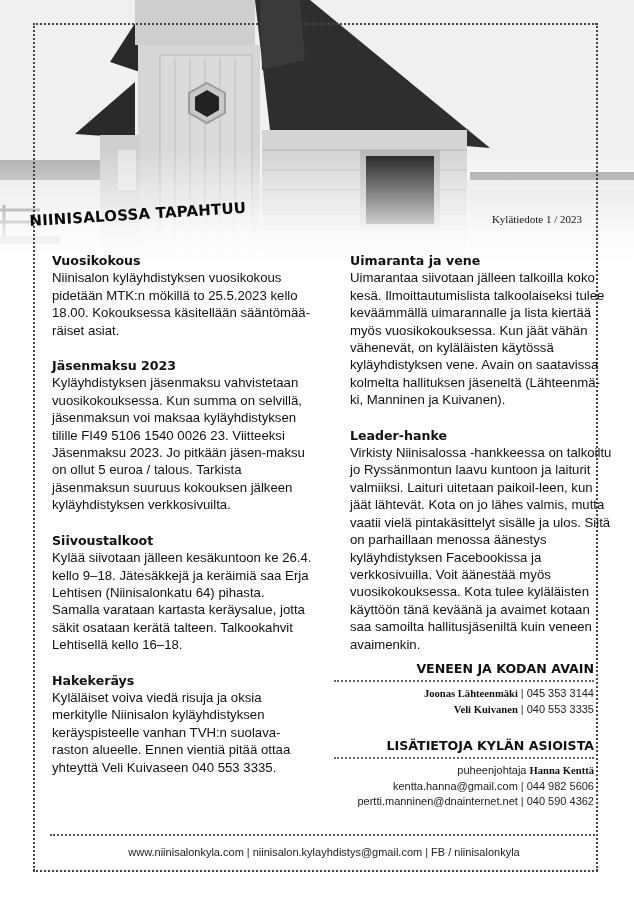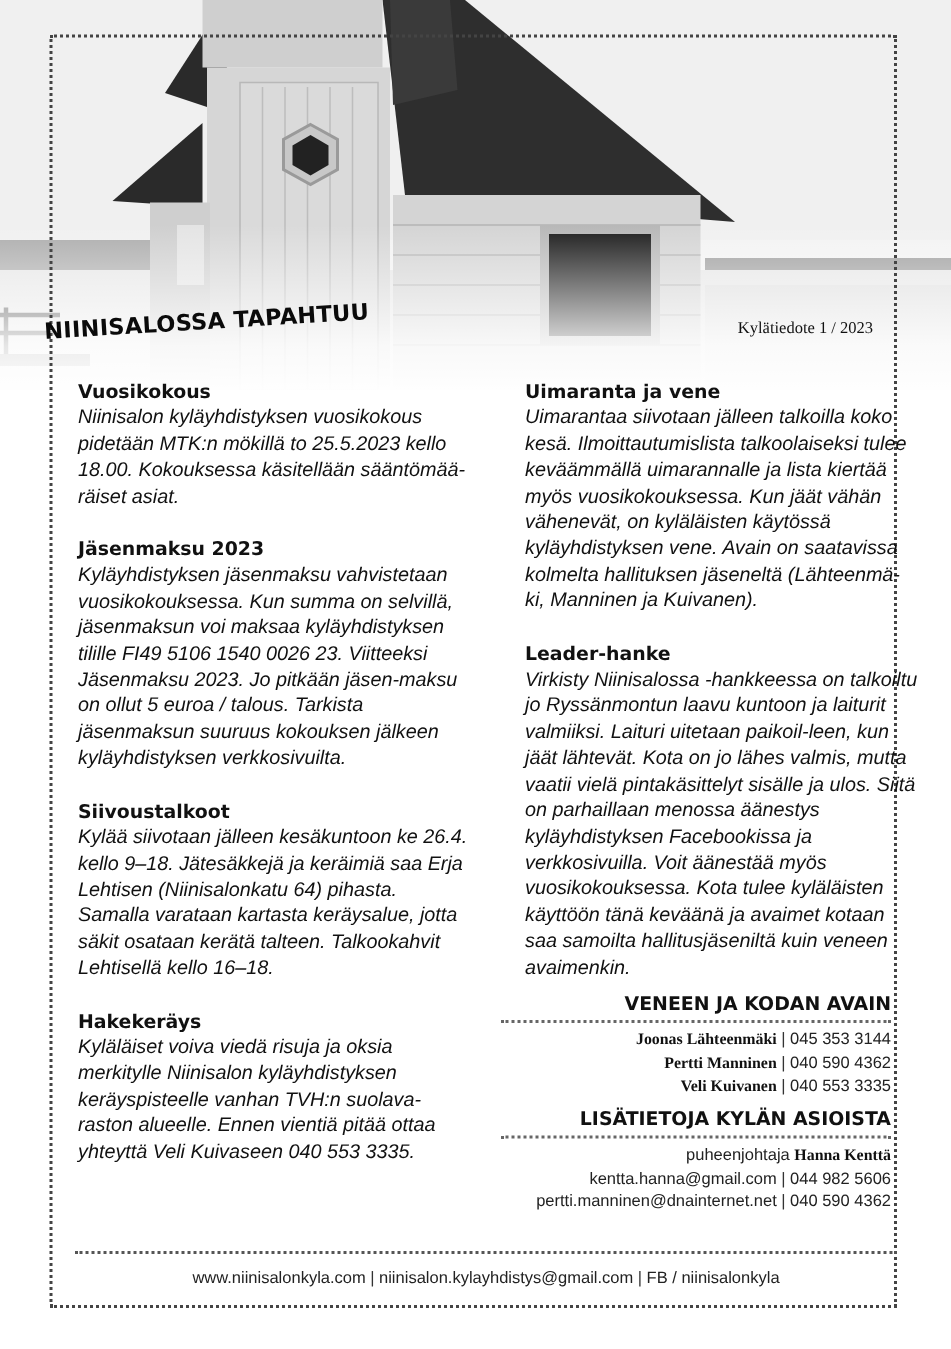--- a/index.html
+++ b/index.html
@@ -26,21 +26,21 @@
     .main-title { position: absolute; left: 30px; top: 212px; font-family: "DejaVu Sans", sans-serif; font-weight: bold;
       font-size: 15px; letter-spacing: 0.2px; transform: rotate(-3.5deg); transform-origin: left bottom; color: #0a0a0a; }
     .issue { position: absolute; right: 52px; top: 213px; font-family: Liberation Serif, serif; font-size: 11px; color: #111; text-align: right; }
 
     
     .col { position: absolute; font-family: "Liberation Sans", sans-serif; font-size: 13.2px; line-height: 17.4px; color: #111; }
     .col-left { left: 52px; top: 252px; width: 262px; }
     .col-right { left: 326px; top: 252px; width: 262px; margin-left: 24px; }
     .section { margin: 0 0 18px 0; }
     .section h3 { margin: 0; font-family: "DejaVu Sans", sans-serif; font-weight: bold; font-size: 12.6px; line-height: 17.4px; }
-    .section p { margin: 0; white-space: pre-line; font-style: italic; }
+    .section p { margin: 0; white-space: pre-line; }
 
     
     .box { position: absolute; right: 40px; width: 260px; text-align: right; font-family: "Liberation Sans", sans-serif; }
     .box h4 { margin: 0 0 4px 0; padding-bottom: 4px; font-family: "DejaVu Sans", sans-serif; font-weight: bold; font-size: 12.6px;
       border-bottom: 2px dotted #666; padding-right: 0; }
     .box-keys { top: 661px; }
     .box-info { top: 738px; }
     .row { font-size: 11px; line-height: 15.5px; color: #222; white-space: nowrap; }
     .row b { font-family: Liberation Serif, serif; font-size: 10.6px; color: #111; }
     .sep { color: #333; padding: 0 3px; }
@@ -146,23 +146,20 @@
     <p>Virkisty Niinisalossa -hankkeessa on talkoiltu jo Ryssänmontun laavu kuntoon ja laiturit valmiiksi. Laituri uitetaan paikoil-leen, kun jäät lähtevät. Kota on jo lähes valmis, mutta vaatii vielä pintakäsittelyt sisälle ja ulos. Siitä on parhaillaan menossa äänestys kyläyhdistyksen Facebookissa ja verkkosivuilla. Voit äänestää myös vuosikokouksessa. Kota tulee kyläläisten käyttöön tänä keväänä ja avaimet kotaan saa samoilta hallitusjäseniltä kuin veneen avaimenkin.</p>
   </div>
 </div>
 
 <div class="box box-keys">
   <h4>VENEEN JA KODAN AVAIN</h4>
   <div class="row">
     <b>Joonas Lähteenmäki</b><span class="sep">|</span><span>045 353 3144</span>
   </div>
   <div class="row">
-    <b>Pertti Manninen</b><span class="sep">|</span><span>040 590 4362</span>
-  </div>
-  <div class="row">
     <b>Veli Kuivanen</b><span class="sep">|</span><span>040 553 3335</span>
   </div>
 </div>
 
 <div class="box box-info">
   <h4>LISÄTIETOJA KYLÄN ASIOISTA</h4>
   <div class="row">
     <span>puheenjohtaja</span> <b>Hanna Kenttä</b>
   </div>
   <div class="row">

